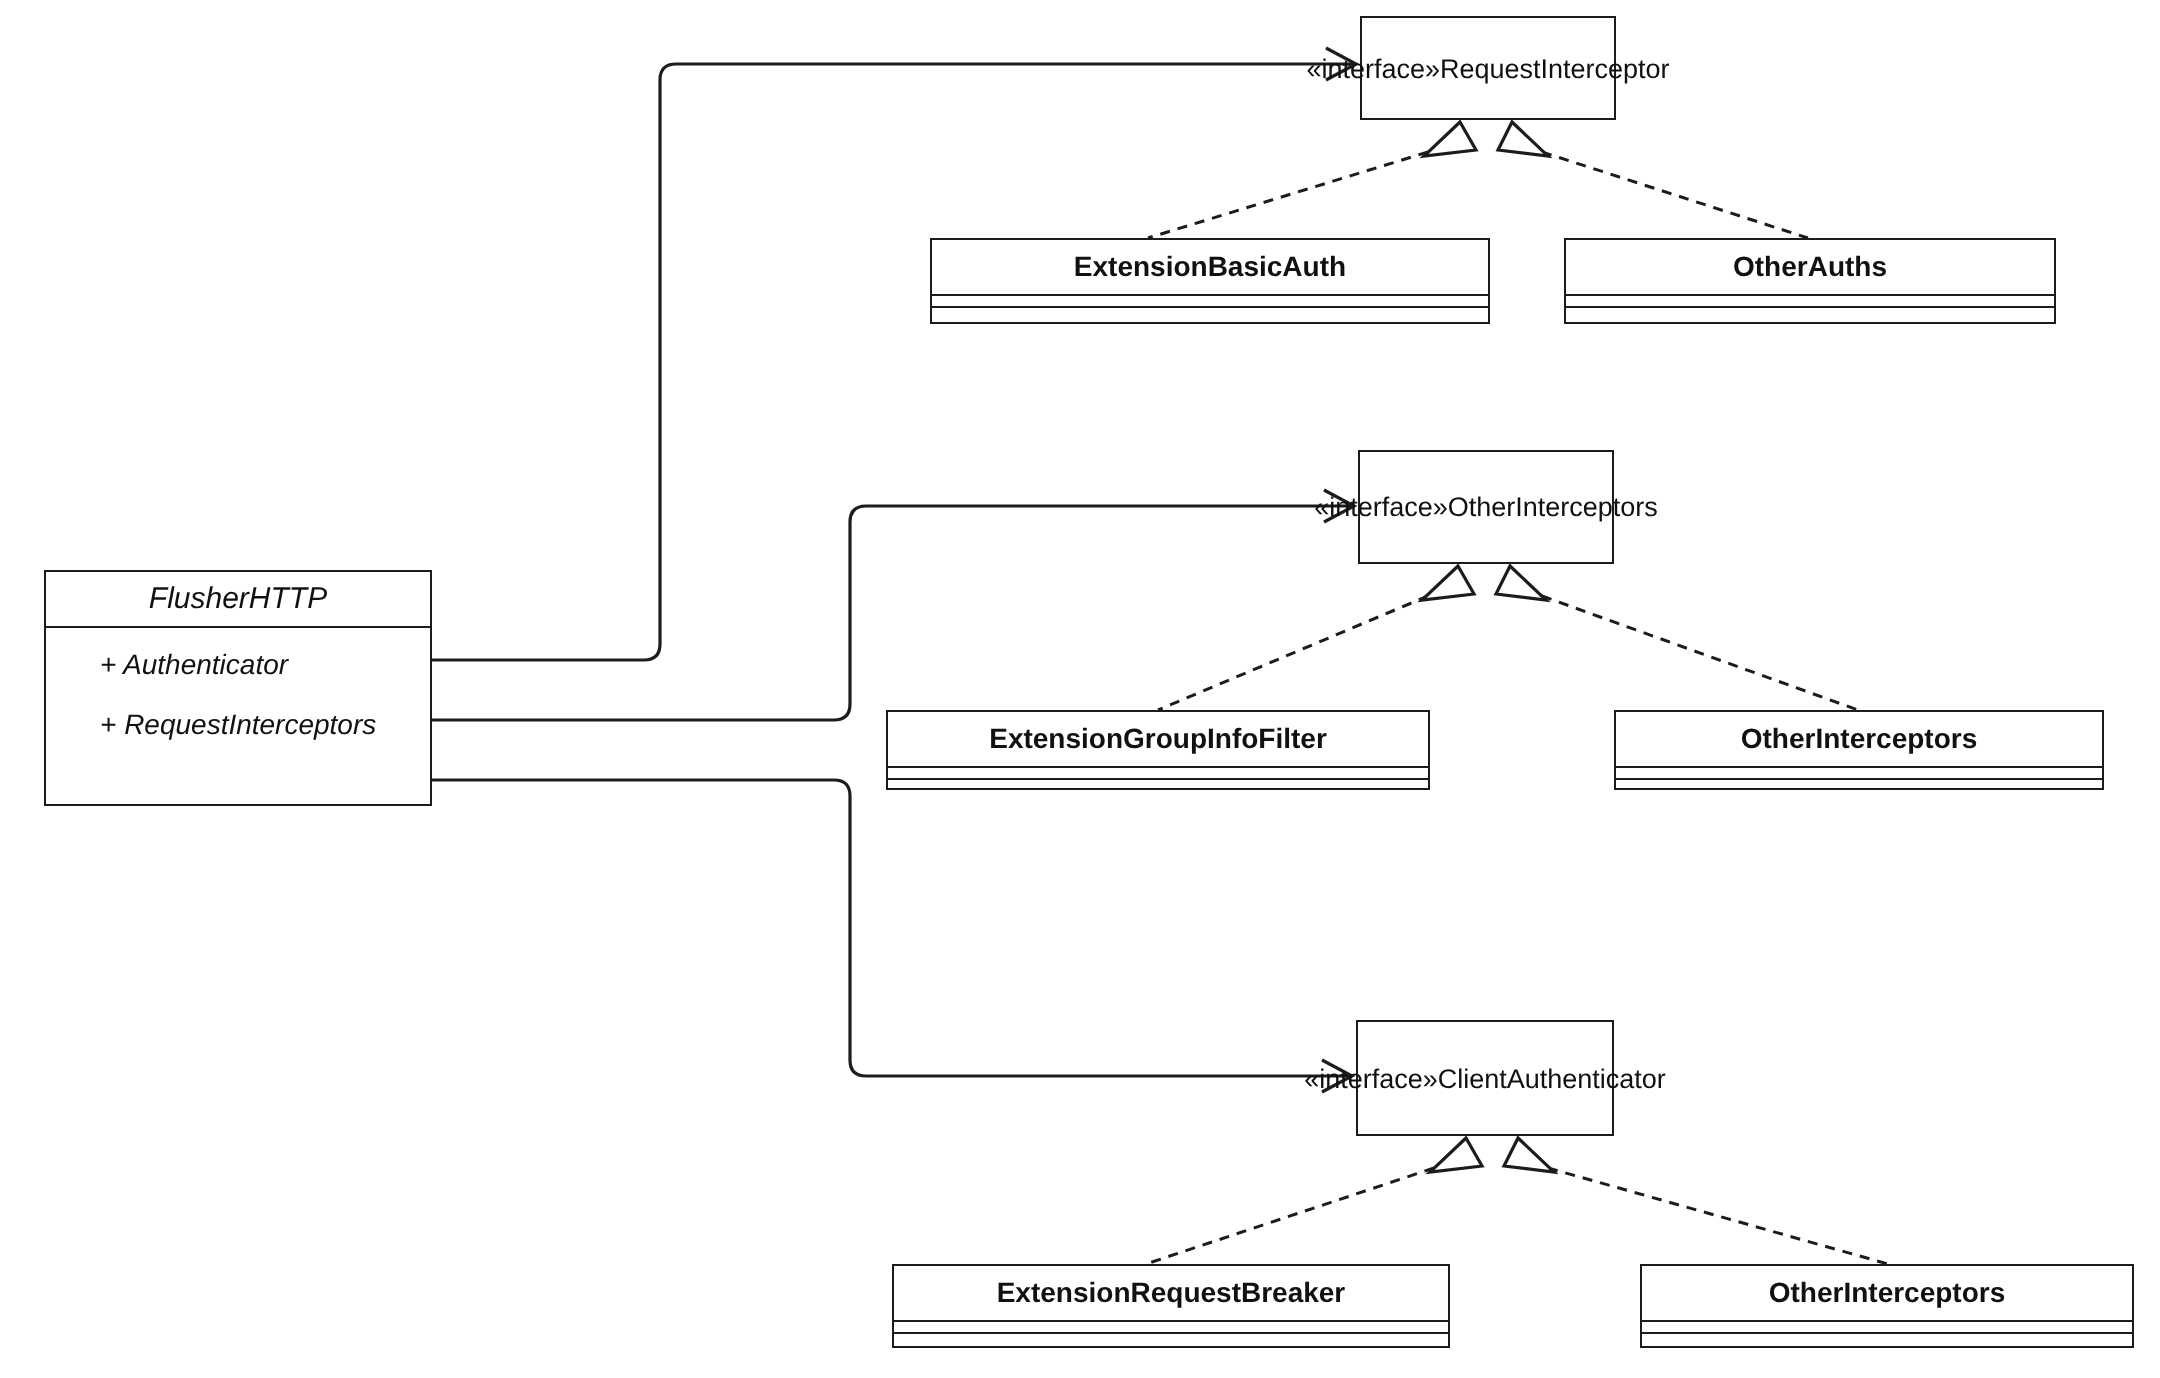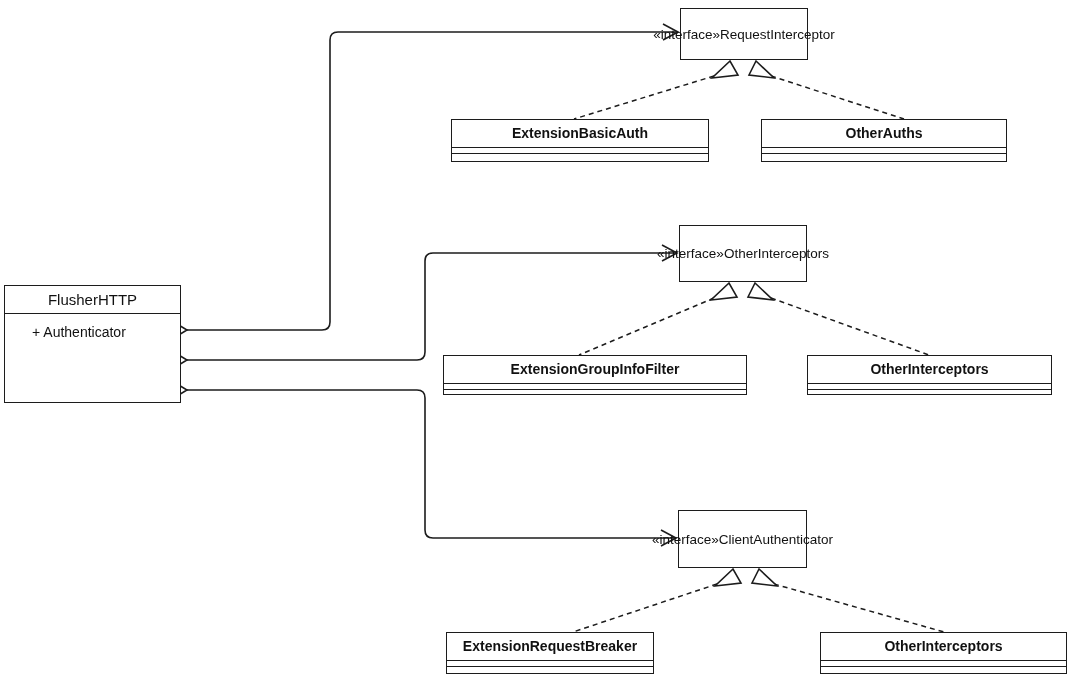--- a/index.html
+++ b/index.html
@@ -81,67 +81,68 @@
     <line x1="771" y1="298" x2="929" y2="355" stroke-dasharray="5 4" stroke-width="1.5"></line>
     <polygon fill="#ffffff" points="729,283 711,300 737,297"></polygon>
     <polygon fill="#ffffff" points="755,283 748,297 773,300"></polygon>
 
     <line x1="717" y1="584" x2="573" y2="632" stroke-dasharray="5 4" stroke-width="1.5"></line>
     <line x1="774" y1="584" x2="944" y2="632" stroke-dasharray="5 4" stroke-width="1.5"></line>
     <polygon fill="#ffffff" points="733,569 715,586 741,583"></polygon>
     <polygon fill="#ffffff" points="759,569 752,583 777,586"></polygon>
   </svg>
 
-  <div class="uml-box main-class" style="left:4px; top:285px; width:177px; height:118px;">
+  <div class="uml-box main-class" style="left:22px; top:285px; width:194px; height:118px;font-style:italic;">
     <div class="class-title">FlusherHTTP</div>
     <div class="attr-list">
       <div class="attr-row">+ Authenticator</div>
+      <div class="attr-row">+ RequestInterceptors</div>
     </div>
   </div>
 
   <div class="uml-box iface-box" style="left:680px; top:8px; width:128px; height:52px;">
     <div>«interface»</div>
     <div>RequestInterceptor</div>
   </div>
 
   <div class="uml-box iface-box" style="left:679px; top:225px; width:128px; height:57px;">
     <div>«interface»</div>
     <div>OtherInterceptors</div>
   </div>
 
   <div class="uml-box iface-box" style="left:678px; top:510px; width:129px; height:58px;">
     <div>«interface»</div>
     <div>ClientAuthenticator</div>
   </div>
 
-  <div class="uml-box impl-box" style="left:451px; top:119px; width:258px; height:43px;">
+  <div class="uml-box impl-box" style="left:465px; top:119px; width:280px; height:43px;">
     <div class="impl-title">ExtensionBasicAuth</div>
     <div class="impl-comp-1"></div>
     <div class="impl-comp-2"></div>
   </div>
 
-  <div class="uml-box impl-box" style="left:761px; top:119px; width:246px; height:43px;">
+  <div class="uml-box impl-box" style="left:782px; top:119px; width:246px; height:43px;">
     <div class="impl-title">OtherAuths</div>
     <div class="impl-comp-1"></div>
     <div class="impl-comp-2"></div>
   </div>
 
-  <div class="uml-box impl-box" style="left:443px; top:355px; width:304px; height:40px;">
+  <div class="uml-box impl-box" style="left:443px; top:355px; width:272px; height:40px;">
     <div class="impl-title">ExtensionGroupInfoFilter</div>
     <div class="impl-comp-1"></div>
     <div class="impl-comp-2"></div>
   </div>
 
   <div class="uml-box impl-box" style="left:807px; top:355px; width:245px; height:40px;">
     <div class="impl-title">OtherInterceptors</div>
     <div class="impl-comp-1"></div>
     <div class="impl-comp-2"></div>
   </div>
 
-  <div class="uml-box impl-box" style="left:446px; top:632px; width:208px; height:42px;">
+  <div class="uml-box impl-box" style="left:446px; top:632px; width:279px; height:42px;">
     <div class="impl-title">ExtensionRequestBreaker</div>
     <div class="impl-comp-1"></div>
     <div class="impl-comp-2"></div>
   </div>
 
   <div class="uml-box impl-box" style="left:820px; top:632px; width:247px; height:42px;">
     <div class="impl-title">OtherInterceptors</div>
     <div class="impl-comp-1"></div>
     <div class="impl-comp-2"></div>
   </div>

